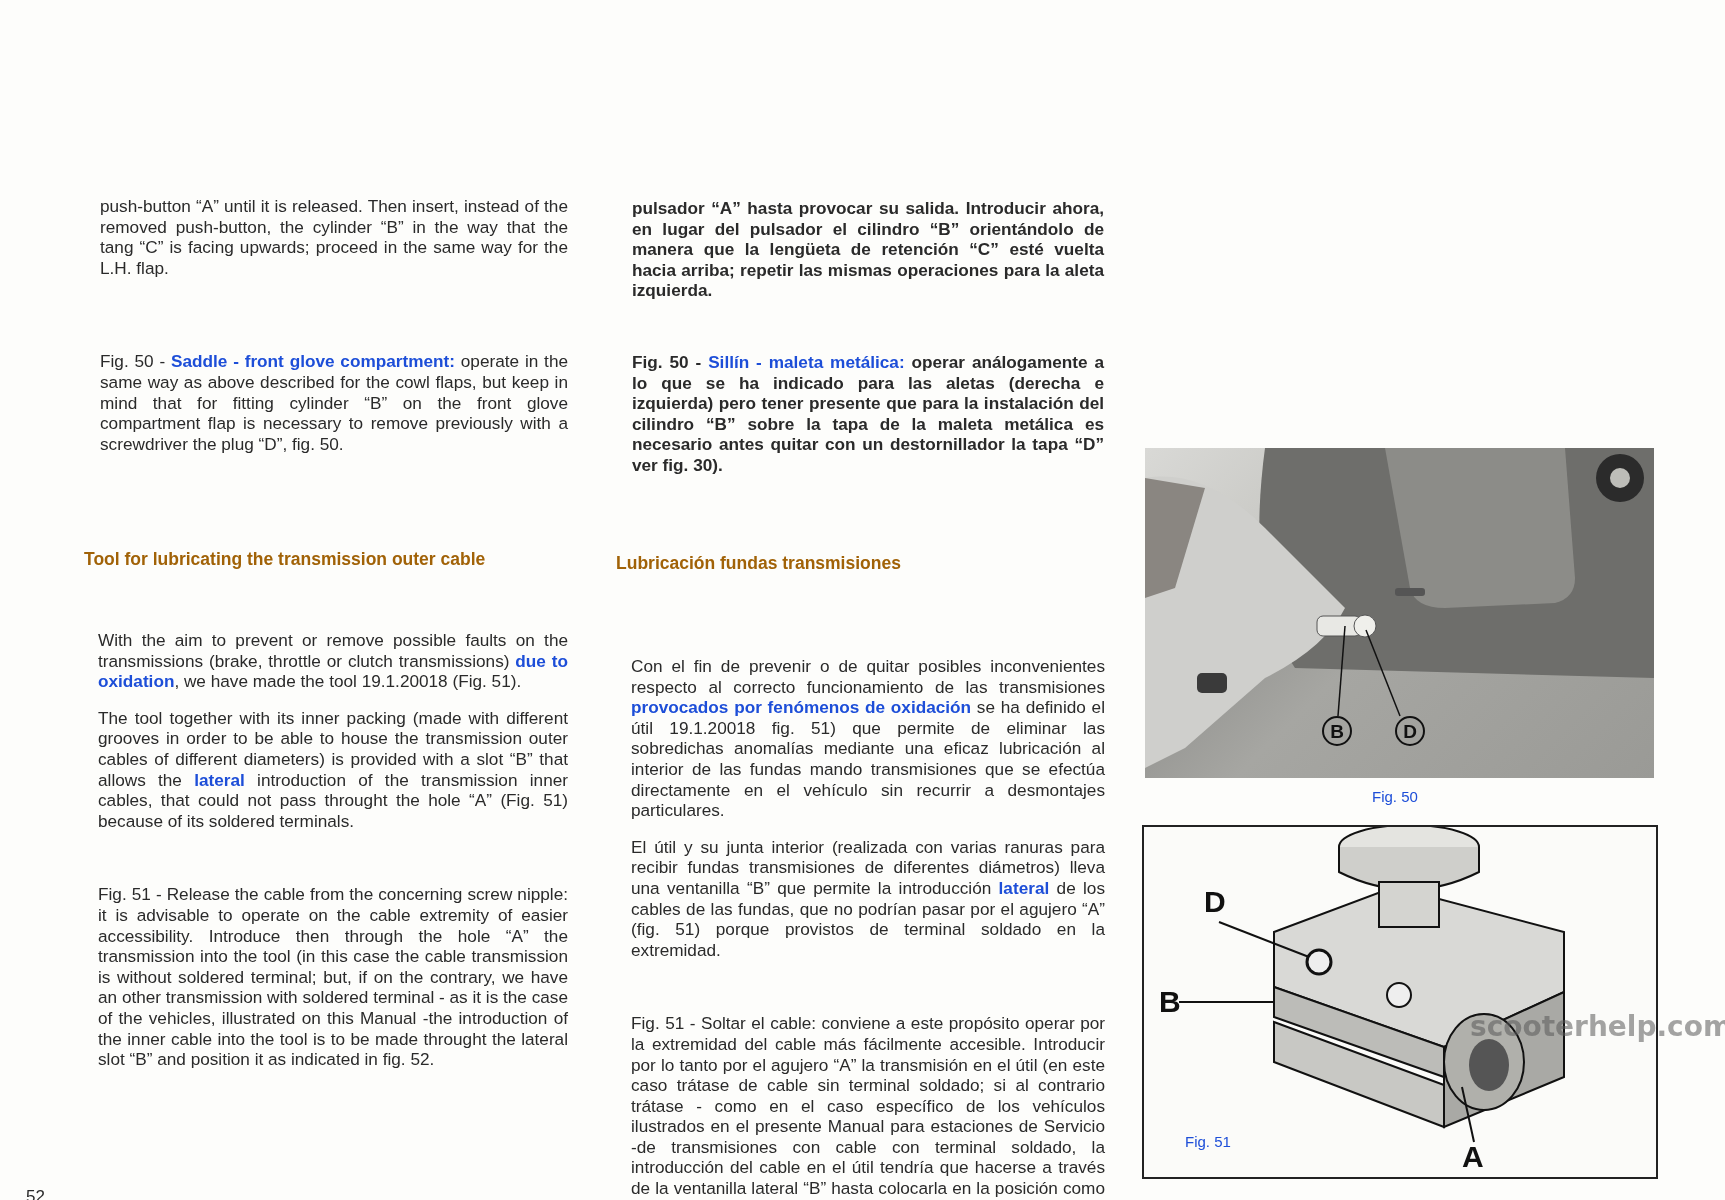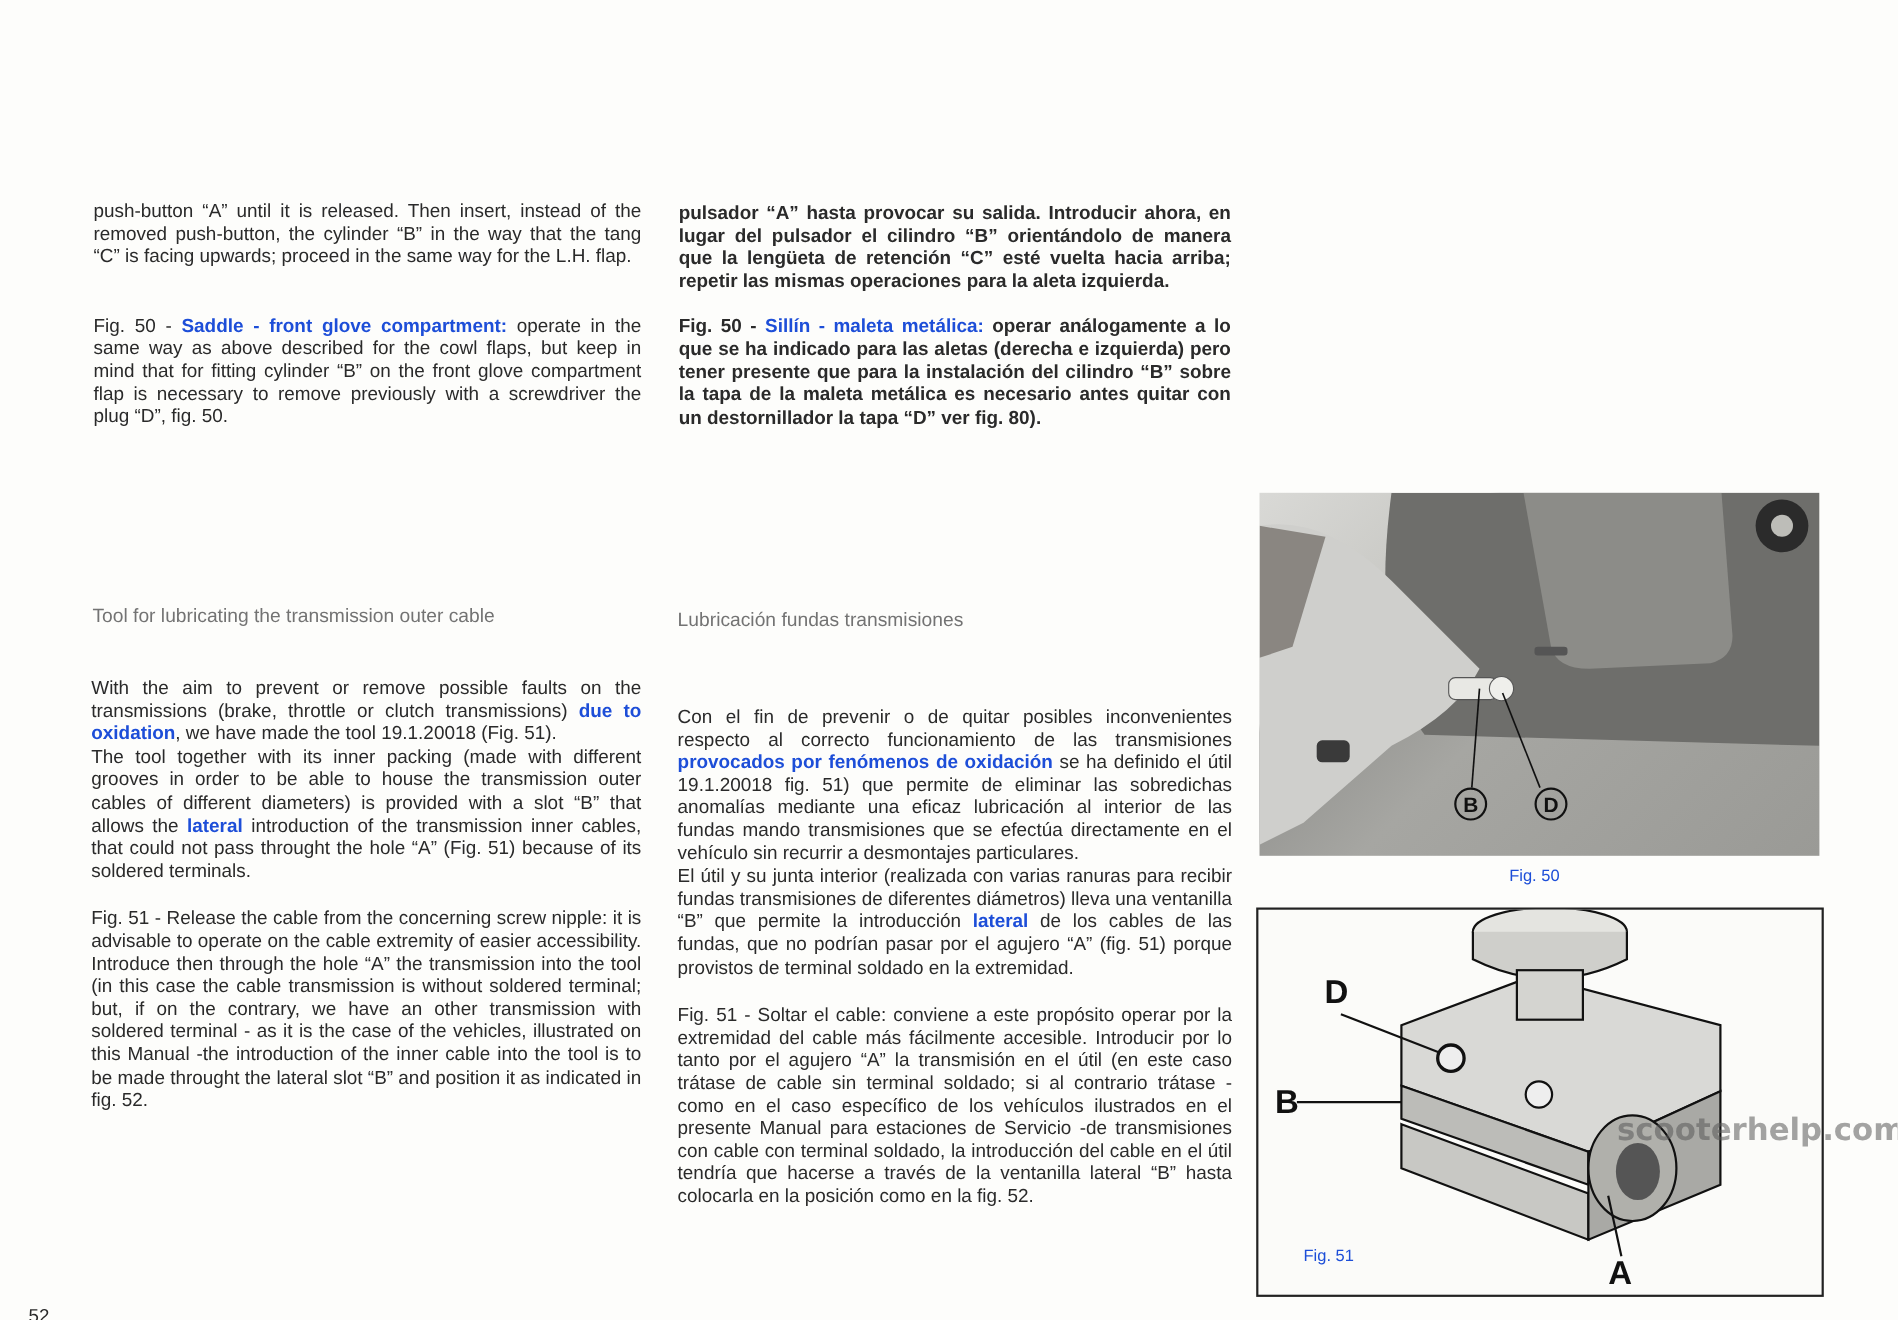--- a/index.html
+++ b/index.html
@@ -1,24 +1,24 @@
 <!DOCTYPE html>
 <html><head>
 <meta charset="utf-8">
 <style>
   html, body { margin: 0; padding: 0; }
   body { width: 1725px; height: 1200px; background: #fdfdfb; position: relative; overflow: hidden;
          font-family: "Liberation Sans", sans-serif; color: #2a2a2a; }
   .col { position: absolute; font-size: 17.2px; line-height: 20.6px; text-align: justify; }
-  .col p { margin: 1px; }
+  .col p { margin: 16px; }
   .col .gap { height: 20px; }
   .col b { color: #1d4ed8; }
   #en-top { left: 84px; top: 180px; width: 500px; }
   #es-top { left: 616px; top: 182px; width: 504px; font-weight: bold; }
-  .heading { position: absolute; font-size: 17.5px; font-weight: normal; color: #737373; }
+  .heading { position: absolute; font-size: 17.5px; font-weight: bold; color: #a16207; }
   #en-heading { left: 84px; top: 549px; }
   #es-heading { left: 616px; top: 553px; }
   #en-body { left: 82px; top: 614px; width: 502px; }
   #es-body { left: 615px; top: 640px; width: 506px; }
   .page-num { position: absolute; left: 26px; top: 1145px; font-size: 17px; margin-top: 42px; }
   .fig50 { position: absolute; left: 1145px; top: 448px; width: 509px; height: 330px; overflow: hidden;
            background: linear-gradient(135deg, #d9d9d6 0%, #c9c9c5 25%, #8f8f8c 26%, #a6a6a2 50%, #9a9a96 100%); }
   .fig-caption { position: absolute; font-size: 15px; color: #1d4ed8; }
   #fig50-caption { left: 1372px; top: 788px; }
   #fig51-caption { left: 1185px; top: 1133px; }
@@ -31,21 +31,21 @@
 
 <div class="col" id="en-top">
   <p>push-button “A” until it is released. Then insert, instead of the removed push-button, the cylinder “B” in the way that the tang “C” is facing upwards; proceed in the same way for the L.H. flap.</p>
   <div class="gap" style="height:41px"></div>
   <p><span>Fig. 50 - </span><b>Saddle - front glove compartment:</b><span> operate in the same way as above described for the cowl flaps, but keep in mind that for fitting cylinder “B” on the front glove compartment flap is necessary to remove previously with a screwdriver the plug “D”, fig. 50.</span></p>
 </div>
 
 <div class="col" id="es-top">
   <p>pulsador “A” hasta provocar su salida. Introducir ahora, en lugar del pulsador el cilindro “B” orientándolo de manera que la lengüeta de retención “C” esté vuelta hacia arriba; repetir las mismas operaciones para la aleta izquierda.</p>
   <div class="gap" style="height:19px"></div>
-  <p><span>Fig. 50 - </span><b>Sillín - maleta metálica:</b><span> operar análogamente a lo que se ha indicado para las aletas (derecha e izquierda) pero tener presente que para la instalación del cilindro “B” sobre la tapa de la maleta metálica es necesario antes quitar con un destornillador la tapa “D” ver fig. 80).</span></p>
+  <p><span>Fig. 50 - </span><b>Sillín - maleta metálica:</b><span> operar análogamente a lo que se ha indicado para las aletas (derecha e izquierda) pero tener presente que para la instalación del cilindro “B” sobre la tapa de la maleta metálica es necesario antes quitar con un destornillador la tapa “D” ver fig. 30).</span></p>
 </div>
 
 <div class="heading" id="en-heading">Tool for lubricating the transmission outer cable</div>
 <div class="heading" id="es-heading">Lubricación fundas transmisiones</div>
 
 <div class="col" id="en-body">
   <p><span>With the aim to prevent or remove possible faults on the transmissions (brake, throttle or clutch transmissions) </span><b>due to oxidation</b><span>, we have made the tool 19.1.20018 (Fig. 51).</span></p>
   <p><span>The tool together with its inner packing (made with different grooves in order to be able to house the transmission outer cables of different diameters) is provided with a slot “B” that allows the </span><b>lateral</b><span> introduction of the transmission inner cables, that could not pass throught the hole “A” (Fig. 51) because of its soldered terminals.</span></p>
   <div class="gap" style="height:21px"></div>
   <p>Fig. 51 - Release the cable from the concerning screw nipple: it is advisable to operate on the cable extremity of easier accessibility. Introduce then through the hole “A” the transmission into the tool (in this case the cable transmission is without soldered terminal; but, if on the contrary, we have an other transmission with soldered terminal - as it is the case of the vehicles, illustrated on this Manual -the introduction of the inner cable into the tool is to be made throught the lateral slot “B” and position it as indicated in fig. 52.</p>

